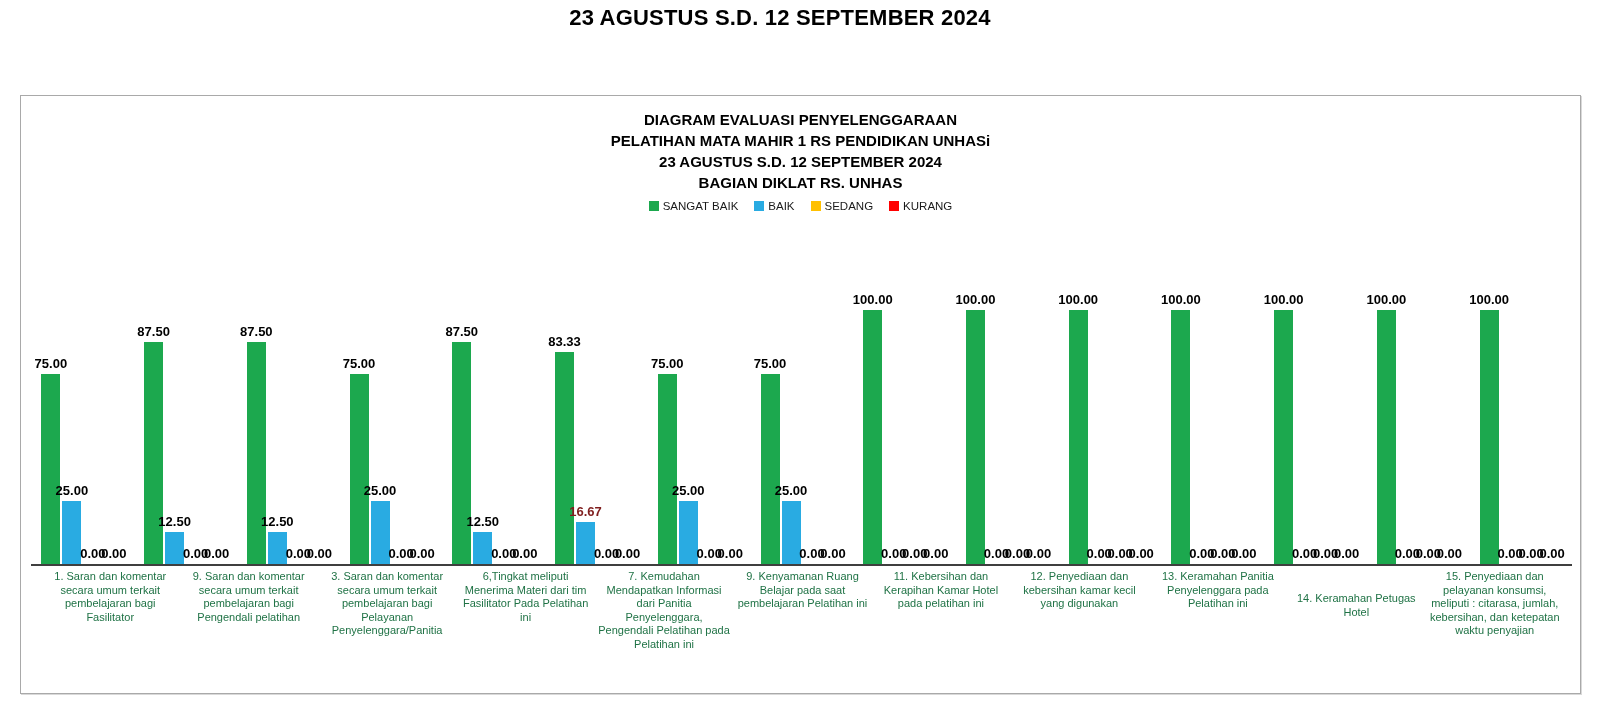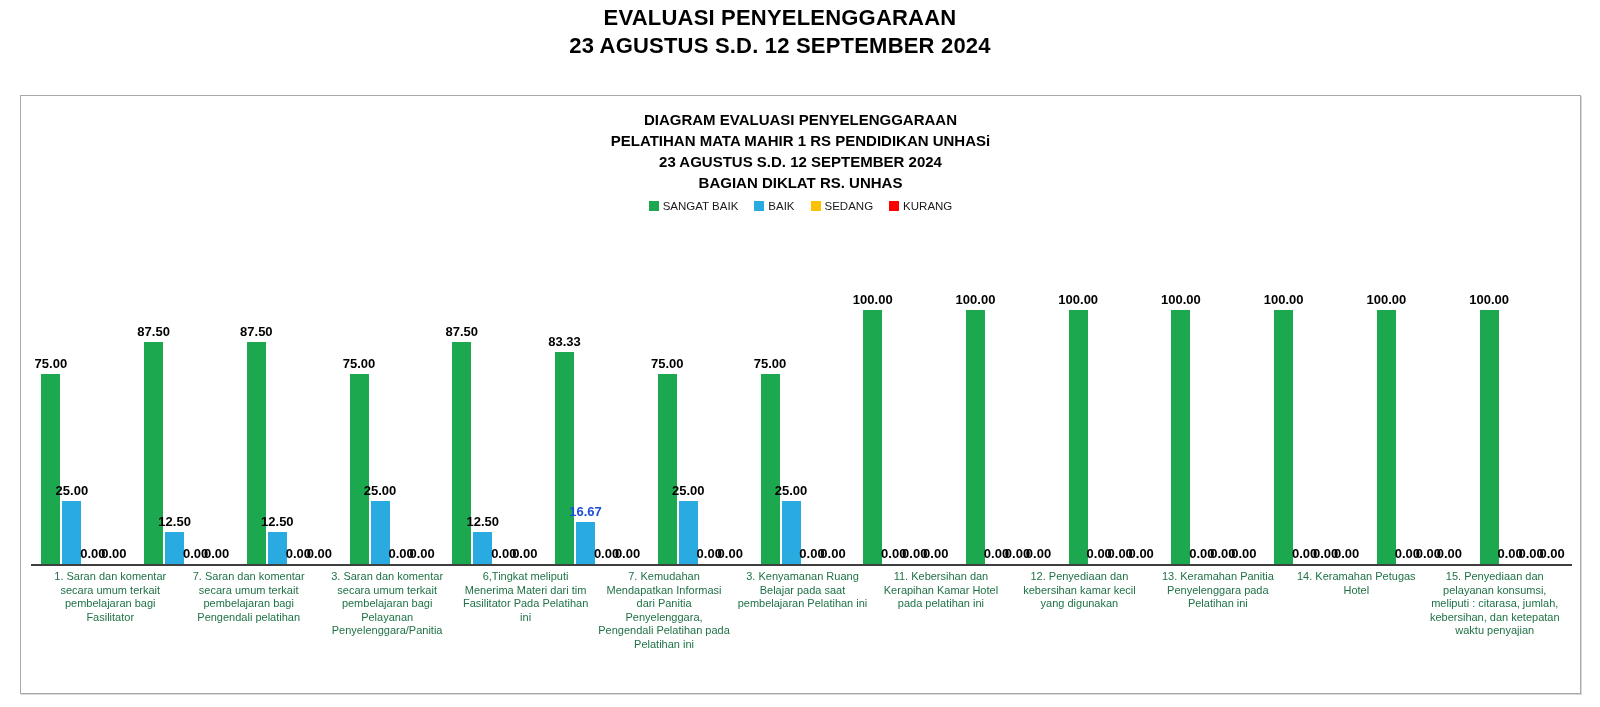--- a/index.html
+++ b/index.html
@@ -49,21 +49,20 @@
   .cats { display:flex; margin:4px 8px 0 10px; }
   .cat {
     flex:1; text-align:center; font-size:11px; line-height:13.5px;
     color:#1f7245; padding:0 3px;
   }
 </style>
 </head>
 <body>
 
 <div class="main-title">
-  <div>EVALUASI PENYELENGGARAAN</div>
   <div>23 AGUSTUS S.D. 12 SEPTEMBER 2024</div>
 </div>
 
 <div class="chart-box" style="border-color: rgb(169, 169, 169);">
   <div class="chart-title">
     <div>DIAGRAM EVALUASI PENYELENGGARAAN</div>
     <div>PELATIHAN MATA MAHIR 1 RS PENDIDIKAN UNHASi</div>
     <div>23 AGUSTUS S.D. 12 SEPTEMBER 2024</div>
     <div>BAGIAN DIKLAT RS. UNHAS</div>
   </div>
@@ -178,21 +177,21 @@
             <div class="vlabel" style="color: rgb(0, 0, 0);">0.00</div>
             <div class="bar" style="height: 0px; background: rgb(255, 0, 0);"></div>
           </div>
         </div>
         <div class="group">
           <div class="slot">
             <div class="vlabel" style="color: rgb(0, 0, 0);">83.33</div>
             <div class="bar" style="height: 211.658px; background: rgb(28, 168, 78);"></div>
           </div>
           <div class="slot">
-            <div class="vlabel" style="color: #1d4ed8;">16.67</div>
+            <div class="vlabel" style="color: #7f1d1d;">16.67</div>
             <div class="bar" style="height: 42.3418px; background: rgb(41, 171, 226);"></div>
           </div>
           <div class="slot">
             <div class="vlabel" style="color: rgb(0, 0, 0);">0.00</div>
             <div class="bar" style="height: 0px; background: rgb(255, 192, 0);"></div>
           </div>
           <div class="slot">
             <div class="vlabel" style="color: rgb(0, 0, 0);">0.00</div>
             <div class="bar" style="height: 0px; background: rgb(255, 0, 0);"></div>
           </div>
@@ -355,25 +354,25 @@
             <div class="bar" style="height: 0px; background: rgb(255, 192, 0);"></div>
           </div>
           <div class="slot">
             <div class="vlabel" style="color: rgb(0, 0, 0);">0.00</div>
             <div class="bar" style="height: 0px; background: rgb(255, 0, 0);"></div>
           </div>
         </div>
       </div>
     <div class="cats" id="cats">
         <div class="cat" style="color: rgb(31, 114, 69);">1. Saran dan komentar secara umum terkait pembelajaran bagi Fasilitator</div>
-        <div class="cat" style="color: rgb(31, 114, 69);">7. Saran dan komentar secara umum terkait pembelajaran bagi Pengendali pelatihan</div>
+        <div class="cat" style="color: rgb(31, 114, 69);">9. Saran dan komentar secara umum terkait pembelajaran bagi Pengendali pelatihan</div>
         <div class="cat" style="color: rgb(31, 114, 69);">3. Saran dan komentar secara umum terkait pembelajaran bagi Pelayanan Penyelenggara/Panitia</div>
         <div class="cat" style="color: rgb(31, 114, 69);">6,Tingkat meliputi Menerima Materi dari tim Fasilitator Pada Pelatihan ini</div>
         <div class="cat" style="color: rgb(31, 114, 69);">7. Kemudahan Mendapatkan Informasi dari Panitia Penyelenggara, Pengendali Pelatihan pada Pelatihan ini</div>
-        <div class="cat" style="color: rgb(31, 114, 69);">3. Kenyamanan Ruang Belajar pada saat pembelajaran Pelatihan ini</div>
+        <div class="cat" style="color: rgb(31, 114, 69);">9. Kenyamanan Ruang Belajar pada saat pembelajaran Pelatihan ini</div>
         <div class="cat" style="color: rgb(31, 114, 69);">11. Kebersihan dan Kerapihan Kamar Hotel pada pelatihan ini</div>
         <div class="cat" style="color: rgb(31, 114, 69);">12. Penyediaan dan kebersihan kamar kecil yang digunakan</div>
         <div class="cat" style="color: rgb(31, 114, 69);">13. Keramahan Panitia Penyelenggara pada Pelatihan ini</div>
-        <div class="cat" style="color: rgb(31, 114, 69);">14. Keramahan Petugas Hotel</div>
+        <div class="cat" style="color: rgb(31, 114, 69); margin-top: 22px;">14. Keramahan Petugas Hotel</div>
         <div class="cat" style="color: rgb(31, 114, 69);">15. Penyediaan dan pelayanan konsumsi, meliputi : citarasa, jumlah, kebersihan, dan ketepatan waktu penyajian</div>
       </div>
   </div>
 </div>
 
 </body></html>

